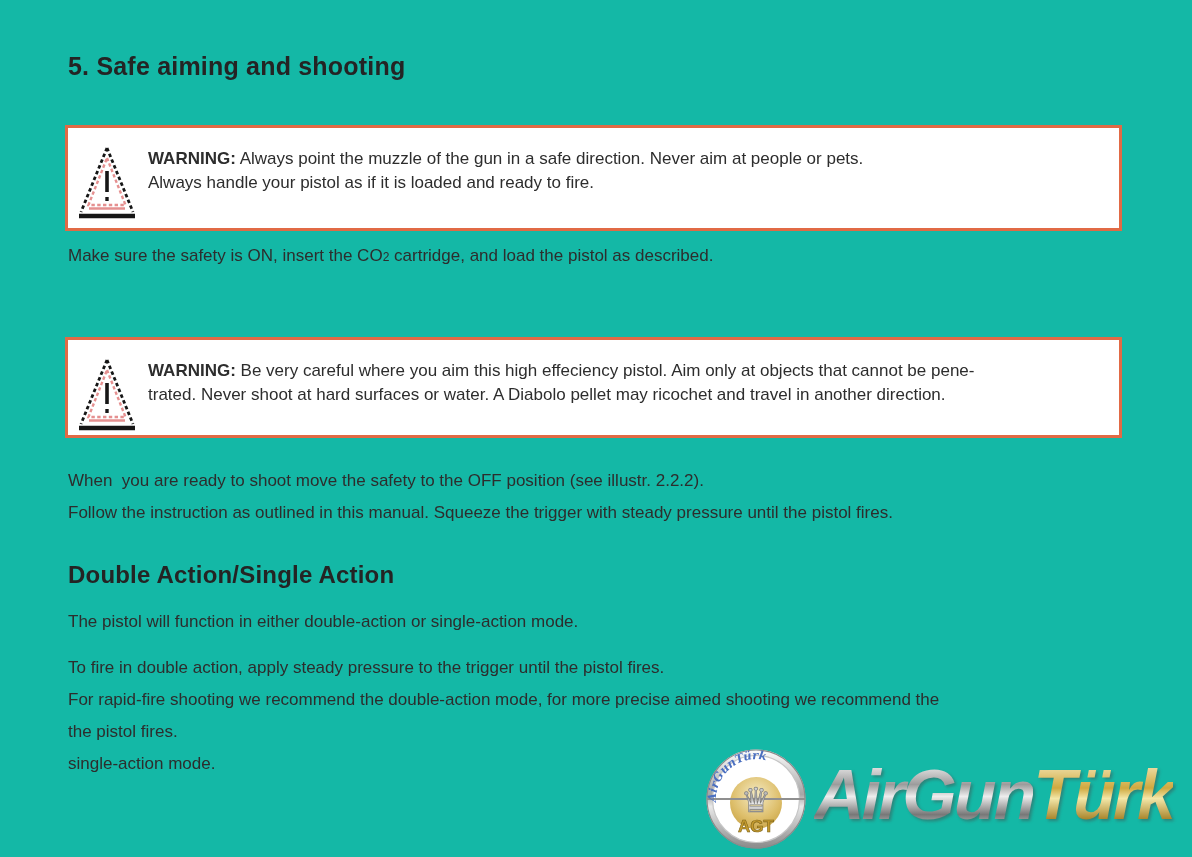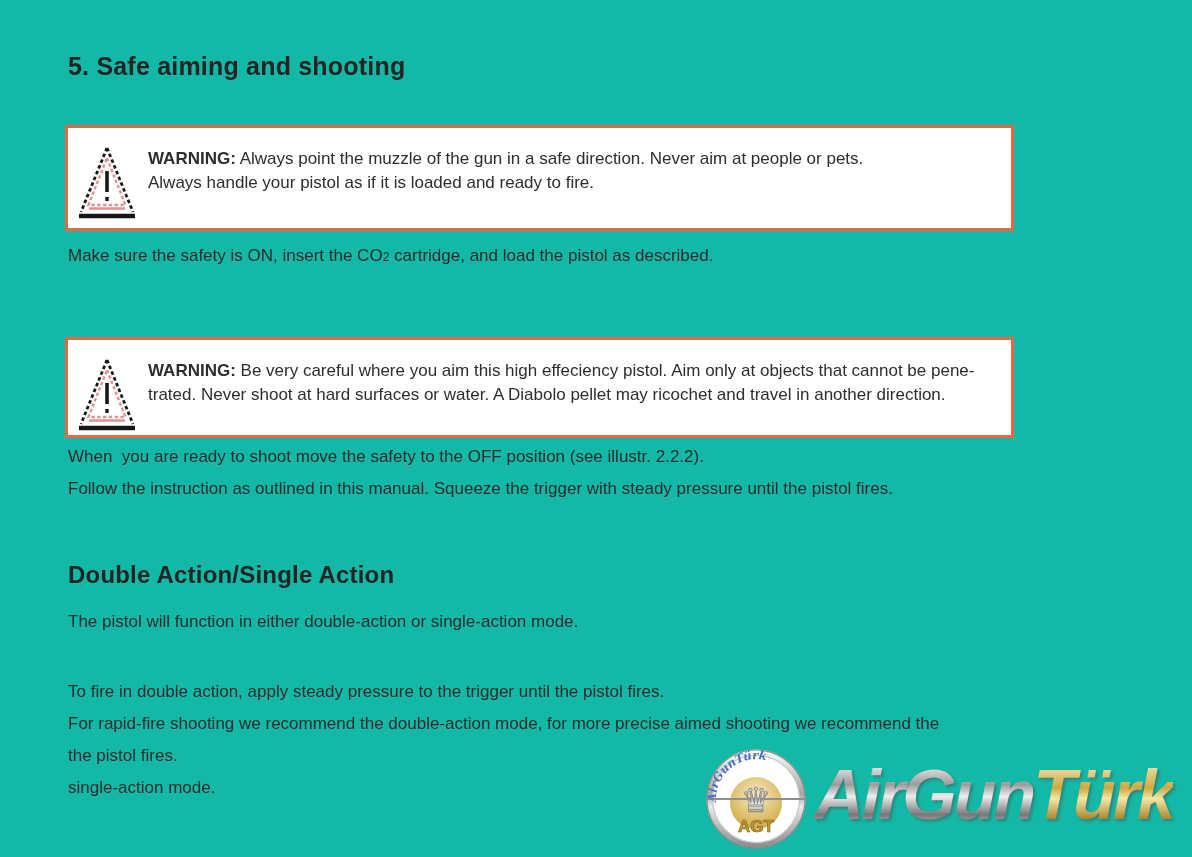--- a/index.html
+++ b/index.html
@@ -19,21 +19,21 @@
     top: 52px;
     font-size: 25px;
     font-weight: bold;
     color: #242424;
     letter-spacing: 0.2px;
     white-space: pre-wrap;
   }
   .warning-box {
     position: absolute;
     left: 65px;
-    width: 949px;
+    width: 1057px;
     border: 3px solid #e16a45;
     background: #ffffff;
     display: flex;
     align-items: flex-start;
   }
   .warning-box.first  { top: 125px; height: 106px; }
   .warning-box.second { top: 337px; height: 101px; }
   .warn-icon { flex: 0 0 auto; margin: 17px 0 0 10px; }
   .warn-text {
     margin: 19px 0 0 12px;
@@ -43,33 +43,33 @@
   }
   .warn-text strong { font-weight: bold; }
   .ln { display: block; white-space: pre-wrap; }
   .body-par {
     position: absolute;
     left: 68px;
     font-size: 17px;
     line-height: 32px;
   }
   .par-co2   { top: 240px; }
-  .par-ready { top: 441px; }
+  .par-ready { top: 465px; }
   .sec-heading {
     position: absolute;
     left: 68px;
     top: 561px;
     font-size: 24px;
     font-weight: bold;
     color: #242424;
     letter-spacing: 0.2px;
     white-space: pre-wrap;
   }
   .par-intro  { top: 606px; }
-  .par-action { top: 676px; }
+  .par-action { top: 652px; }
   .co2sub { font-size: 12px; }
 
   
   .watermark {
     position: absolute;
     left: 706px;
     top: 748px;
     display: flex;
     align-items: center;
     gap: 8px;

